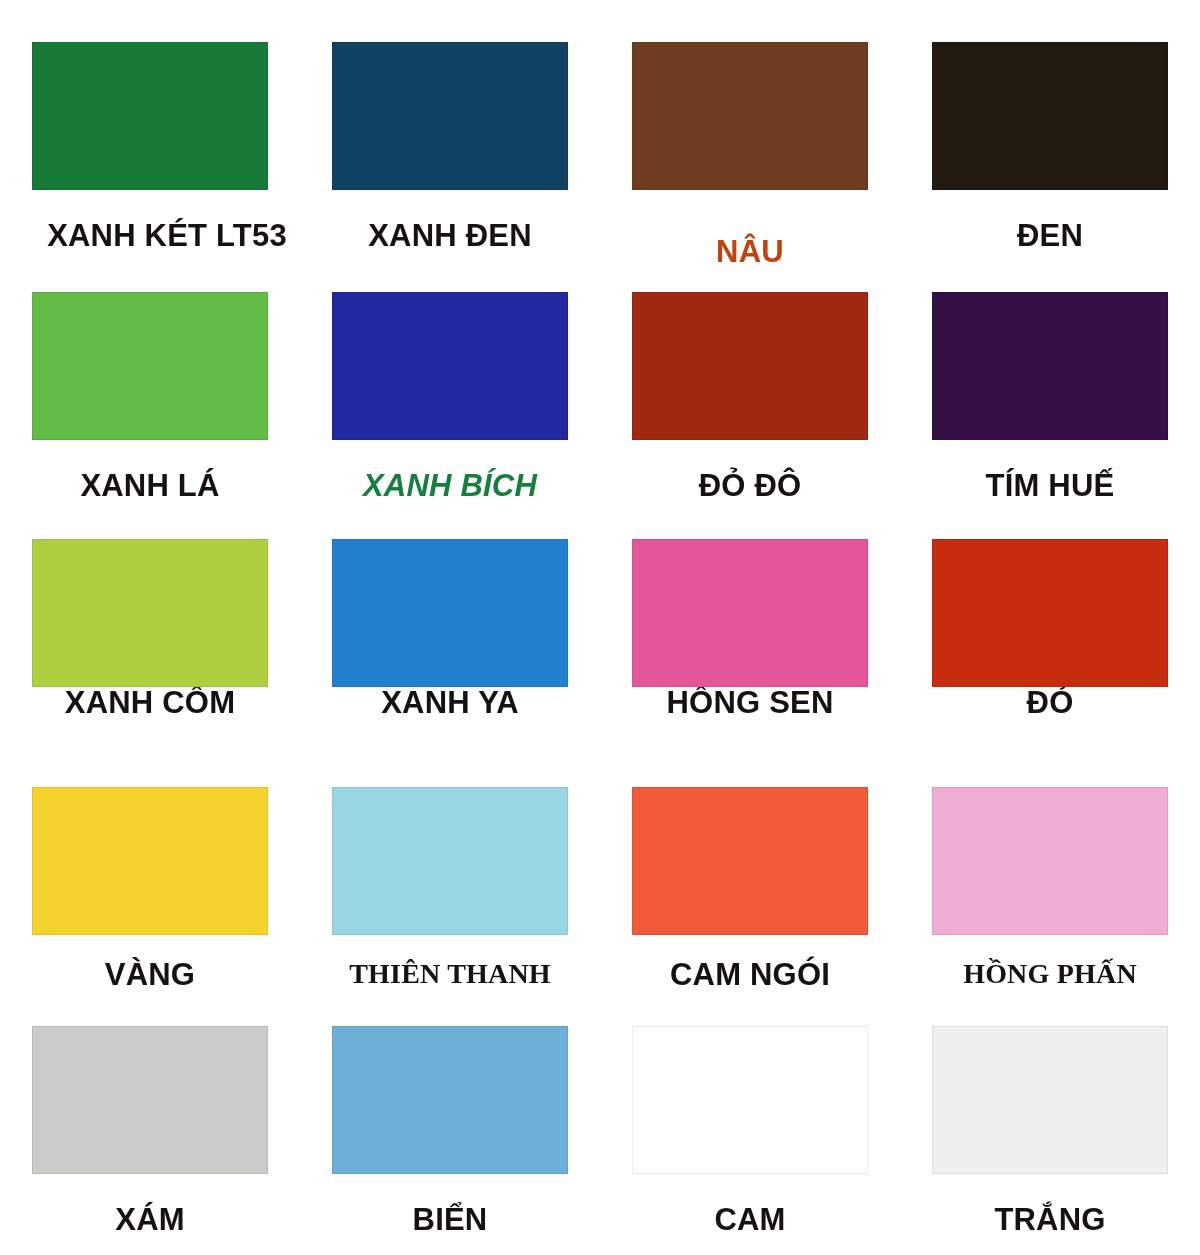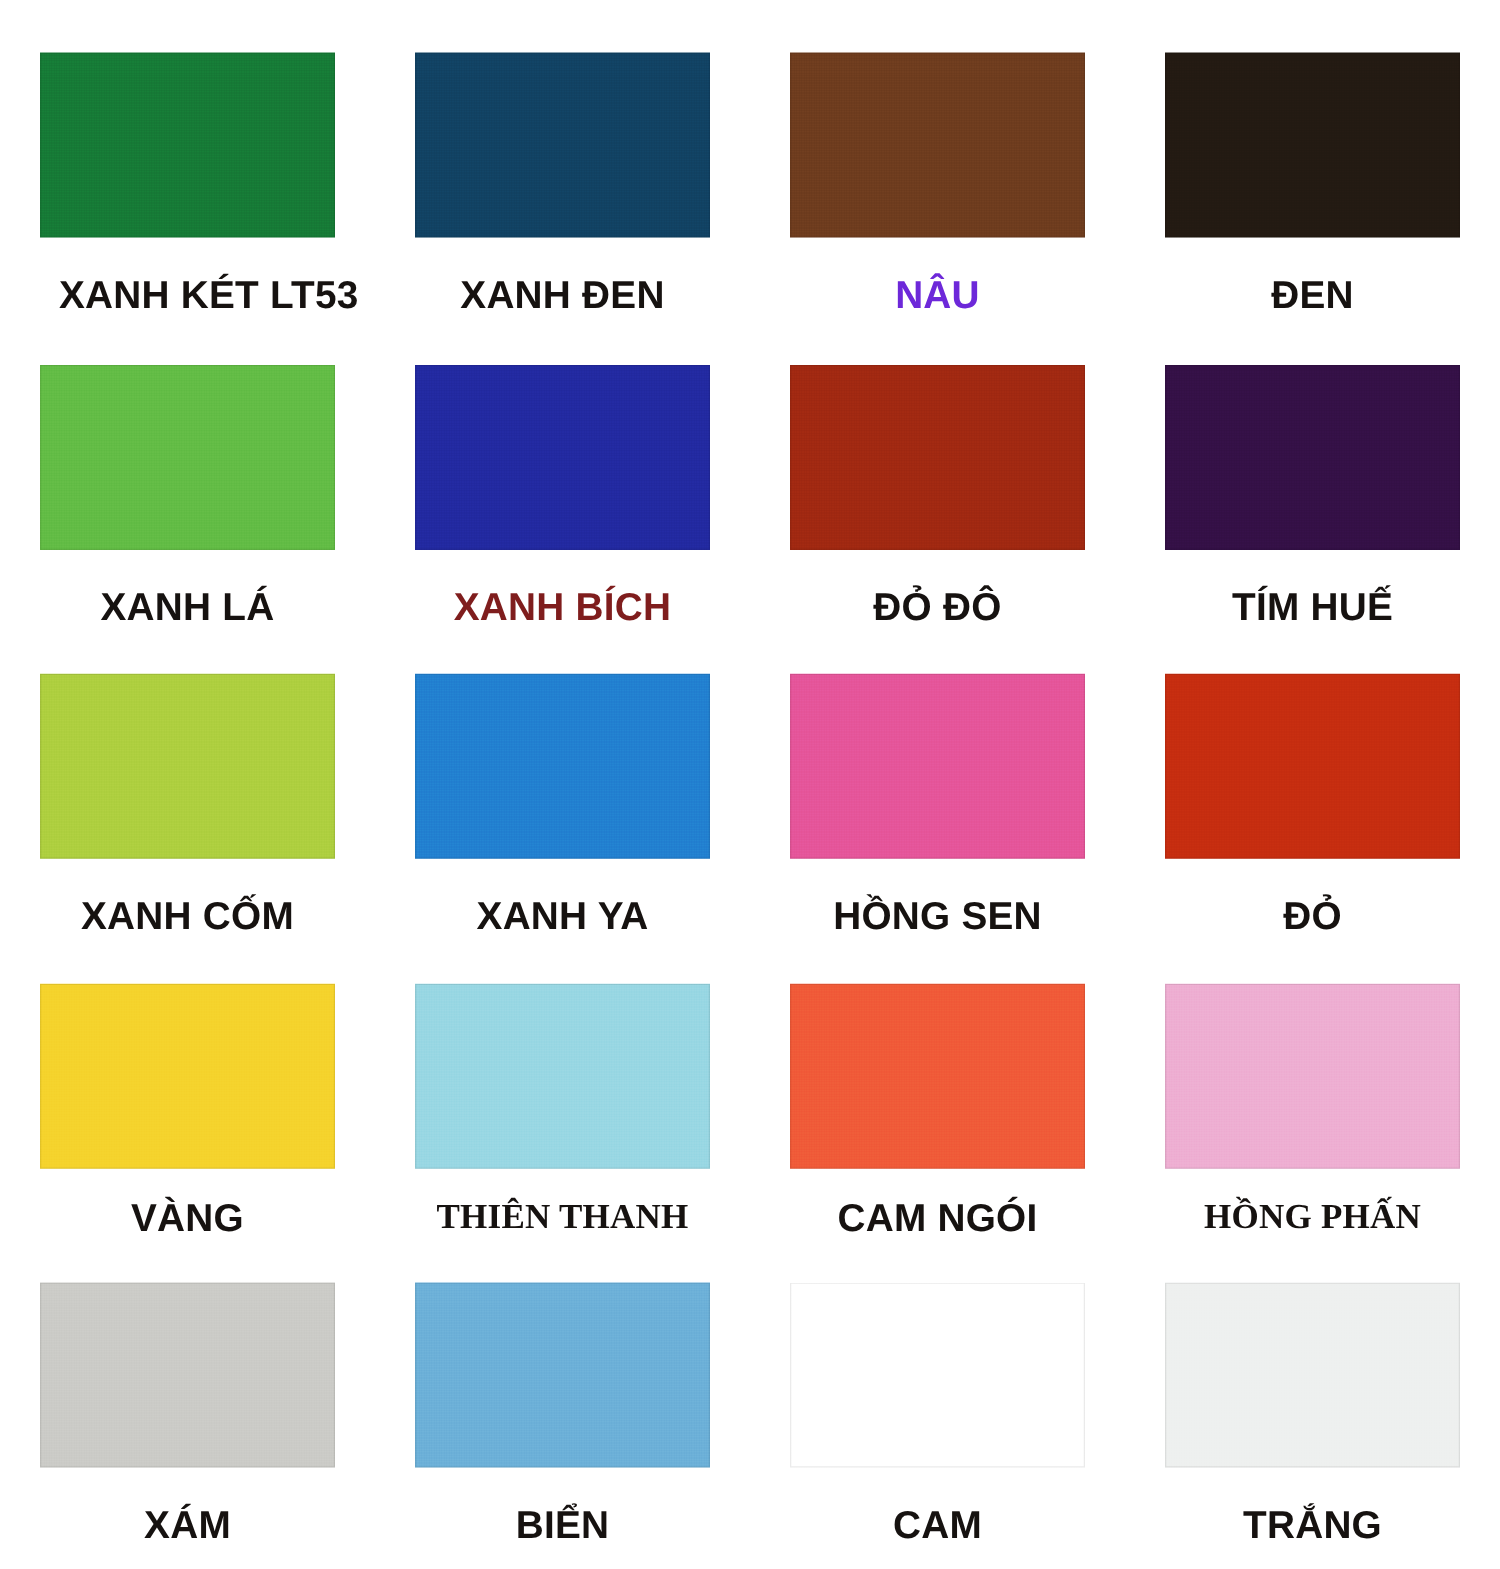--- a/index.html
+++ b/index.html
@@ -77,21 +77,21 @@
     font-family: "Liberation Sans", "DejaVu Sans", sans-serif;
   }
   
   .r1 .swatch-wrap { padding-top: 42px; }
   .r1 .label { padding-top: 30px; }
 
   .r2 .swatch-wrap { padding-top: 26px; }
   .r2 .label { padding-top: 30px; }
 
   .r3 .swatch-wrap { padding-top: 26px; }
-  .r3 .label { padding-top: 30px; }
+  .r3 .label { }
 
   .r4 .swatch-wrap { padding-top: 24px; }
   .r4 .label { padding-top: 24px; }
 
   .r5 .swatch-wrap { padding-top: 20px; }
   .r5 .label { padding-top: 30px; }
 
   .label.small { font-size: 28px; font-family: Liberation Serif, serif; }
 </style>
 </head>
@@ -109,40 +109,40 @@
     <div class="cell r1">
       <div class="swatch-wrap">
         <div class="swatch light-outline" style="background-color: rgb(17, 66, 99);"></div>
       </div>
       <div class="label" style="color: rgb(22, 18, 16);">XANH ĐEN</div>
     </div>
     <div class="cell r1">
       <div class="swatch-wrap">
         <div class="swatch light-outline" style="background-color: rgb(110, 60, 30);"></div>
       </div>
-      <div class="label" style="color: #6d28d9;">NÂU</div>
+      <div class="label" style="color: #c2410c; margin-top: 16px;">NÂU</div>
     </div>
     <div class="cell r1">
       <div class="swatch-wrap">
         <div class="swatch light-outline" style="background-color: rgb(35, 26, 18);"></div>
       </div>
       <div class="label" style="color: rgb(22, 18, 16); text-align: center;">ĐEN</div>
     </div>
 
     <div class="cell r2">
       <div class="swatch-wrap">
         <div class="swatch light-outline" style="background-color: rgb(98, 188, 69);"></div>
       </div>
       <div class="label" style="color: rgb(22, 18, 16);">XANH LÁ</div>
     </div>
     <div class="cell r2">
       <div class="swatch-wrap">
         <div class="swatch light-outline" style="background-color: rgb(34, 41, 160);"></div>
       </div>
-      <div class="label" style="color: #7f1d1d;">XANH BÍCH</div>
+      <div class="label" style="color: #15803d; font-style: italic;">XANH BÍCH</div>
     </div>
     <div class="cell r2">
       <div class="swatch-wrap">
         <div class="swatch light-outline" style="background-color: rgb(160, 40, 17);"></div>
       </div>
       <div class="label" style="color: rgb(22, 18, 16);">ĐỎ ĐÔ</div>
     </div>
     <div class="cell r2">
       <div class="swatch-wrap">
         <div class="swatch light-outline" style="background-color: rgb(52, 16, 70);"></div>

